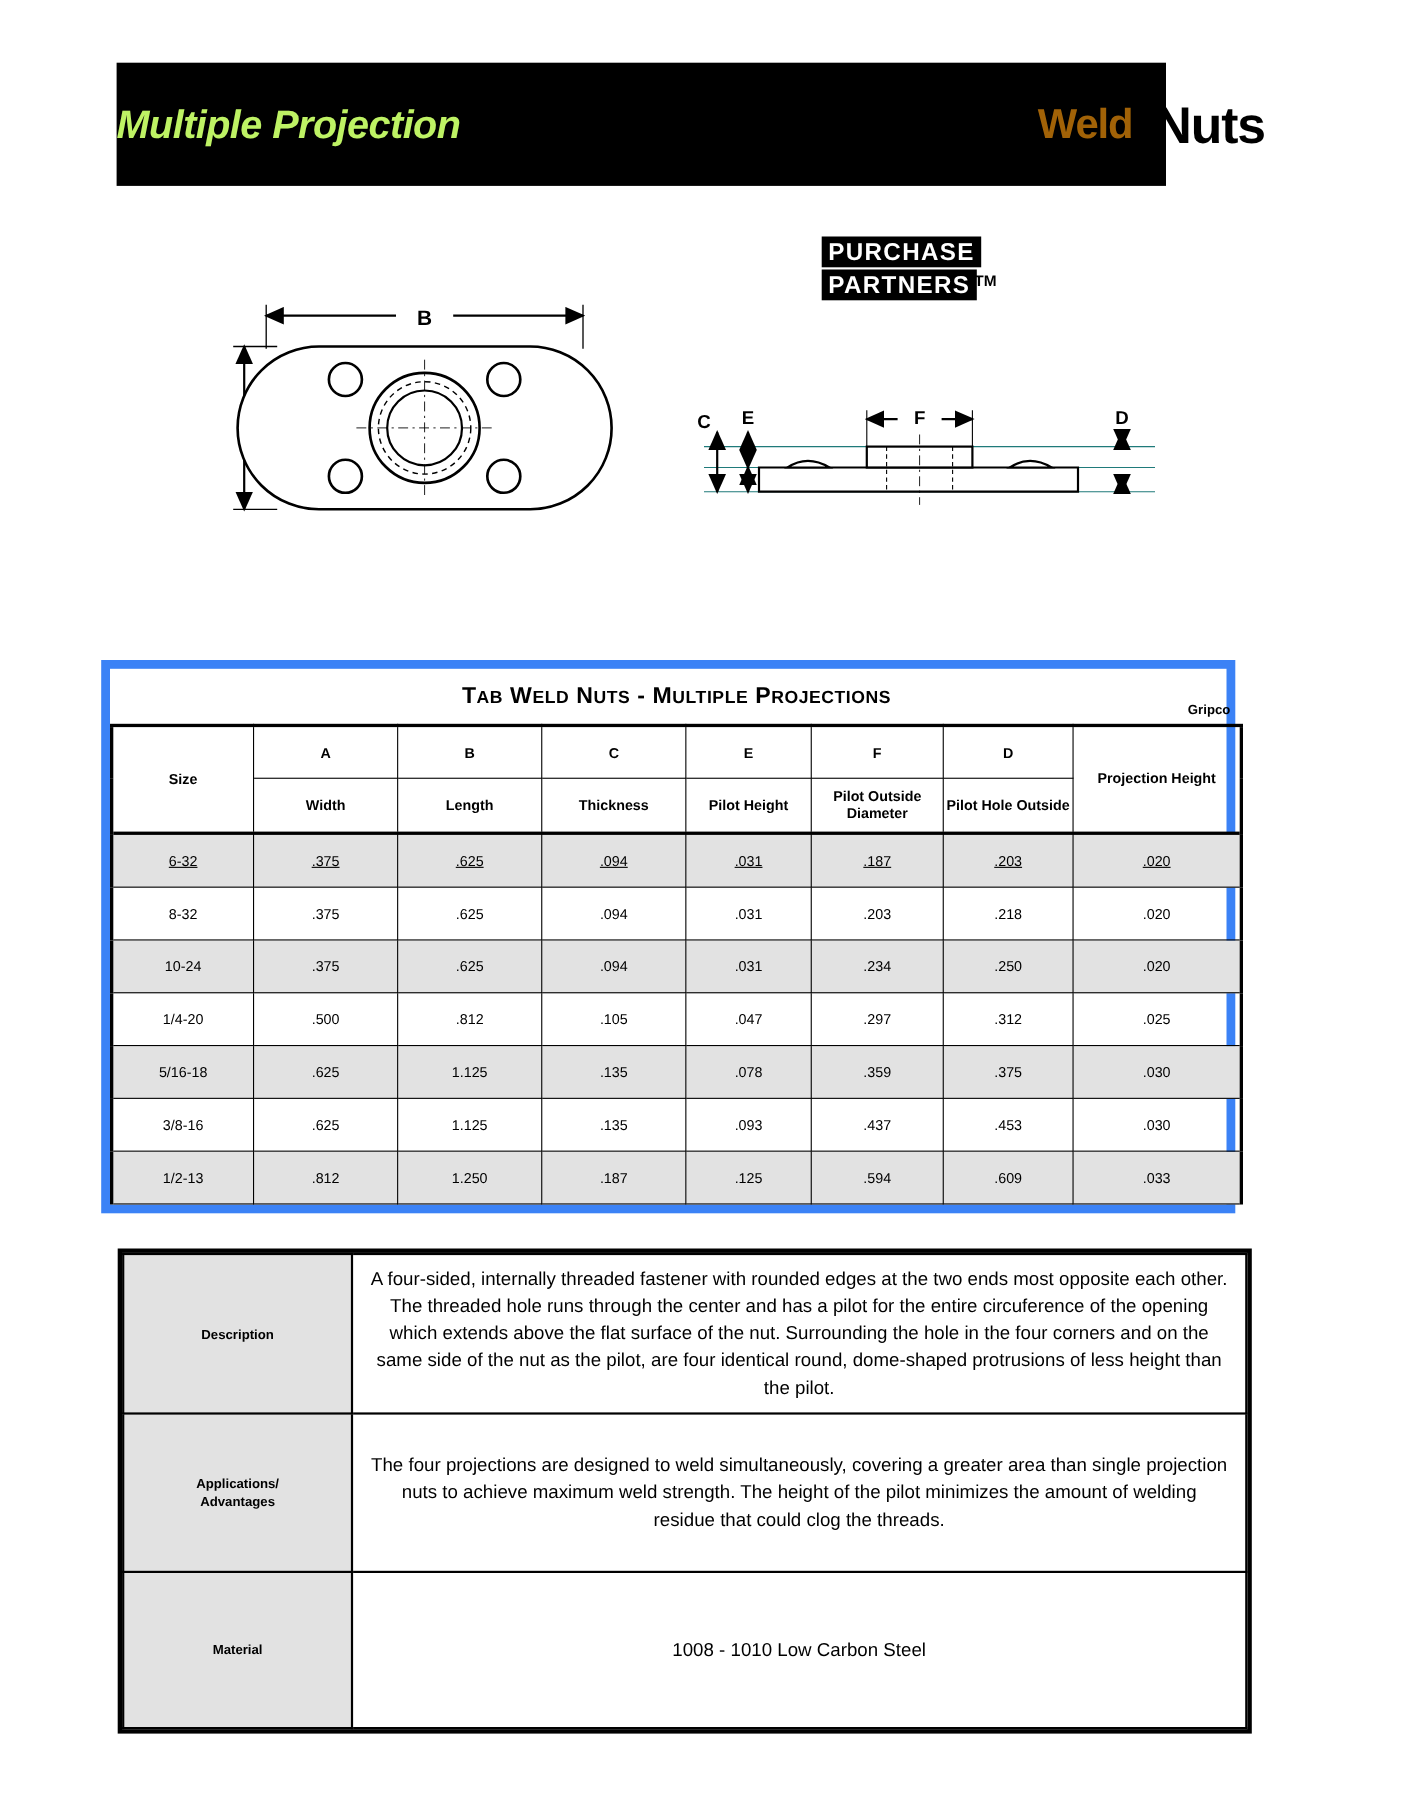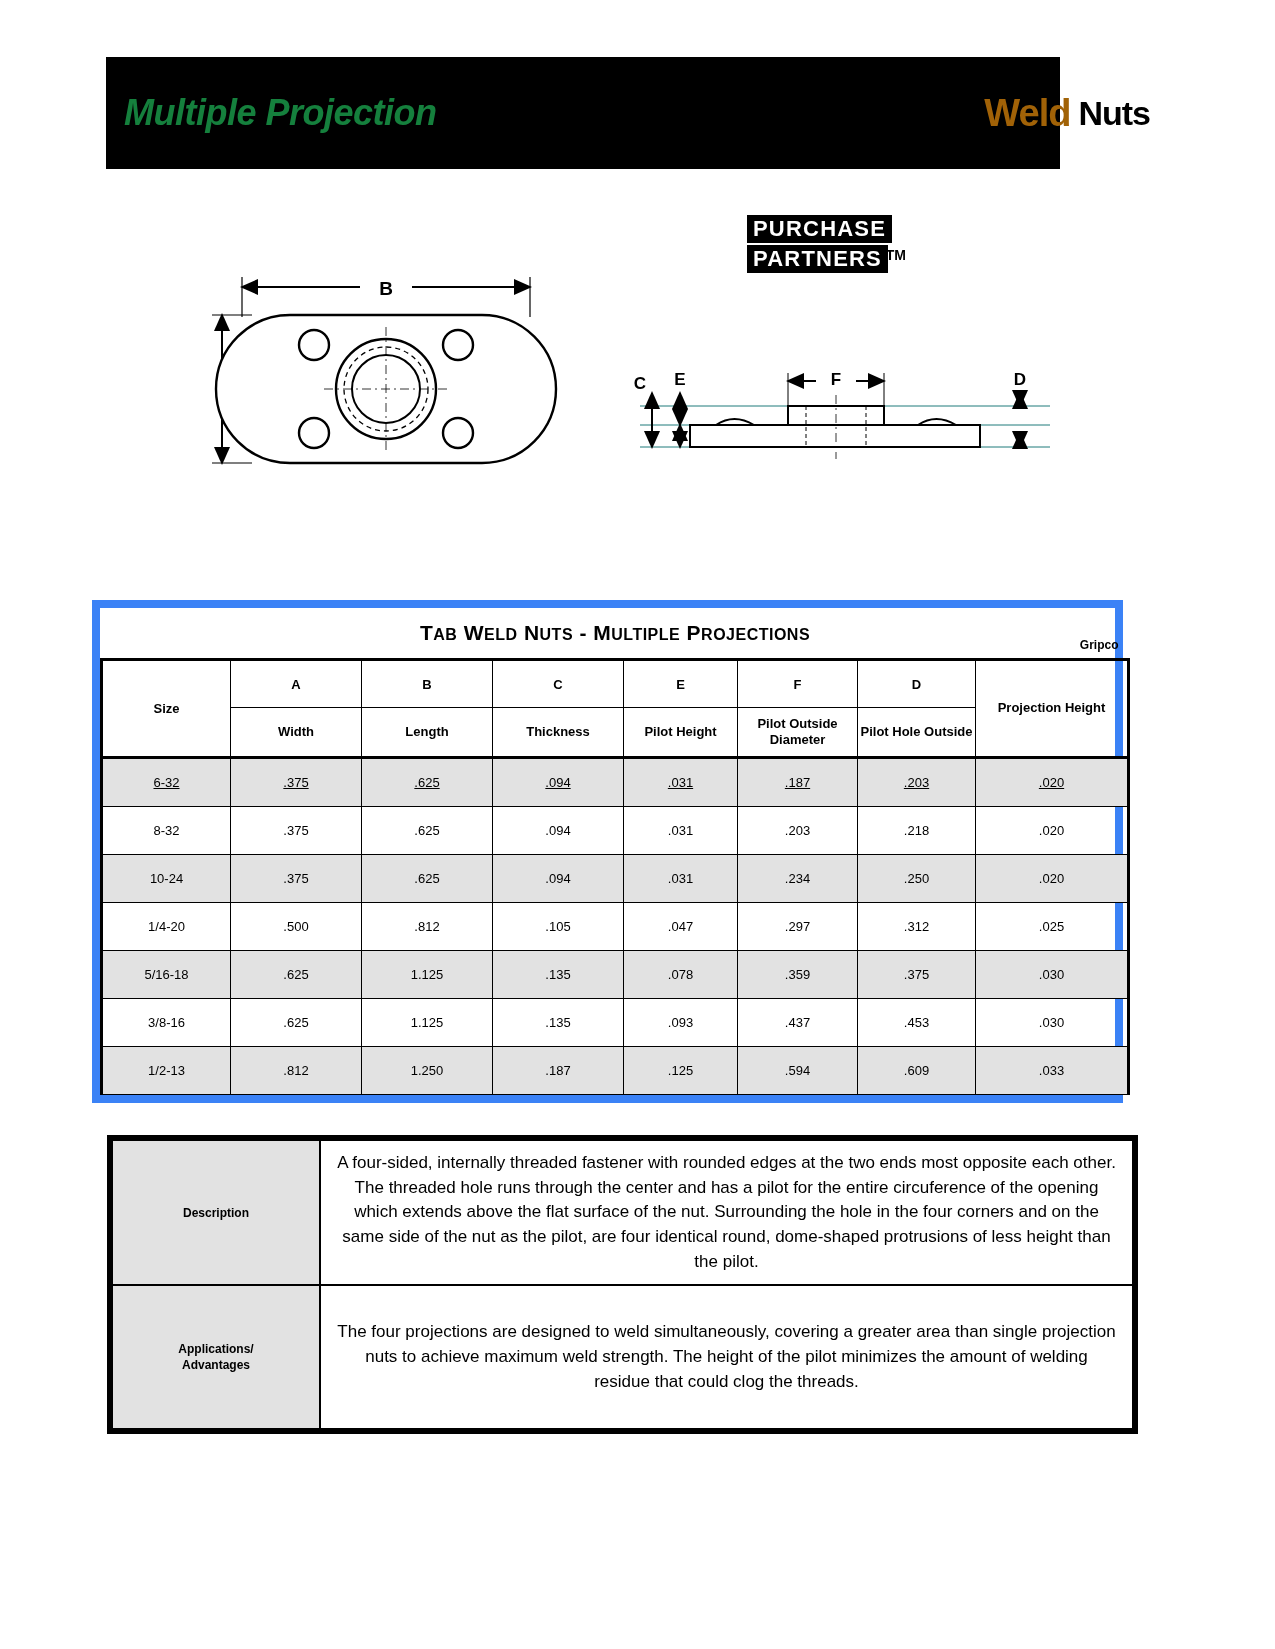--- a/index.html
+++ b/index.html
@@ -21,50 +21,49 @@
     position: absolute;
     left: 106px;
     top: 57px;
     width: 954px;
     height: 112px;
     background: #000000;
     display: flex;
     align-items: center;
   }
   .header-title {
-    color: #15803d;
+    color: #bef264;
     font-size: 36px;
     font-style: italic;
     font-weight: bold;
     letter-spacing: -0.5px;
-    margin-left: 18px;
     white-space: nowrap;
   }
   .header-right {
     position: absolute;
     left: 930px;
     top: 57px;
     width: 220px;
     height: 112px;
     display: flex;
     align-items: center;
     justify-content: flex-end;
   }
   .hr-weld {
     color: #a16207;
     font-size: 38px;
     font-weight: bold;
     letter-spacing: -1px;
   }
   .hr-nuts {
     color: #000000;
-    font-size: 34px;
+    font-size: 47px;
     font-weight: bold;
     letter-spacing: -1px;
-    margin-left: 8px;
+    margin-left: 20px;
   }
 
   
   .logo {
     position: absolute;
     left: 747px;
     top: 215px;
     width: 250px;
   }
   .logo-line {
@@ -407,15 +406,19 @@
         <td class="info-label">Description</td>
         <td class="info-body">A four-sided, internally threaded fastener with rounded edges at the two ends most opposite each other. The threaded hole runs through the center and has a pilot for the entire circuference of the opening which extends above the flat surface of the nut. Surrounding the hole in the four corners and on the same side of the nut as the pilot, are four identical round, dome-shaped protrusions of less height than the pilot.</td>
       </tr>
       <tr class="r-app">
         <td class="info-label">
           <span>Applications/</span><br>
           <span>Advantages</span>
         </td>
         <td class="info-body">The four projections are designed to weld simultaneously, covering a greater area than single projection nuts to achieve maximum weld strength. The height of the pilot minimizes the amount of welding residue that could clog the threads.</td>
       </tr>
+      <tr class="r-mat">
+        <td class="info-label">Material</td>
+        <td class="info-body">1008 - 1010 Low Carbon Steel</td>
+      </tr>
     </tbody>
   </table>
 </div>
 
 </body></html>

